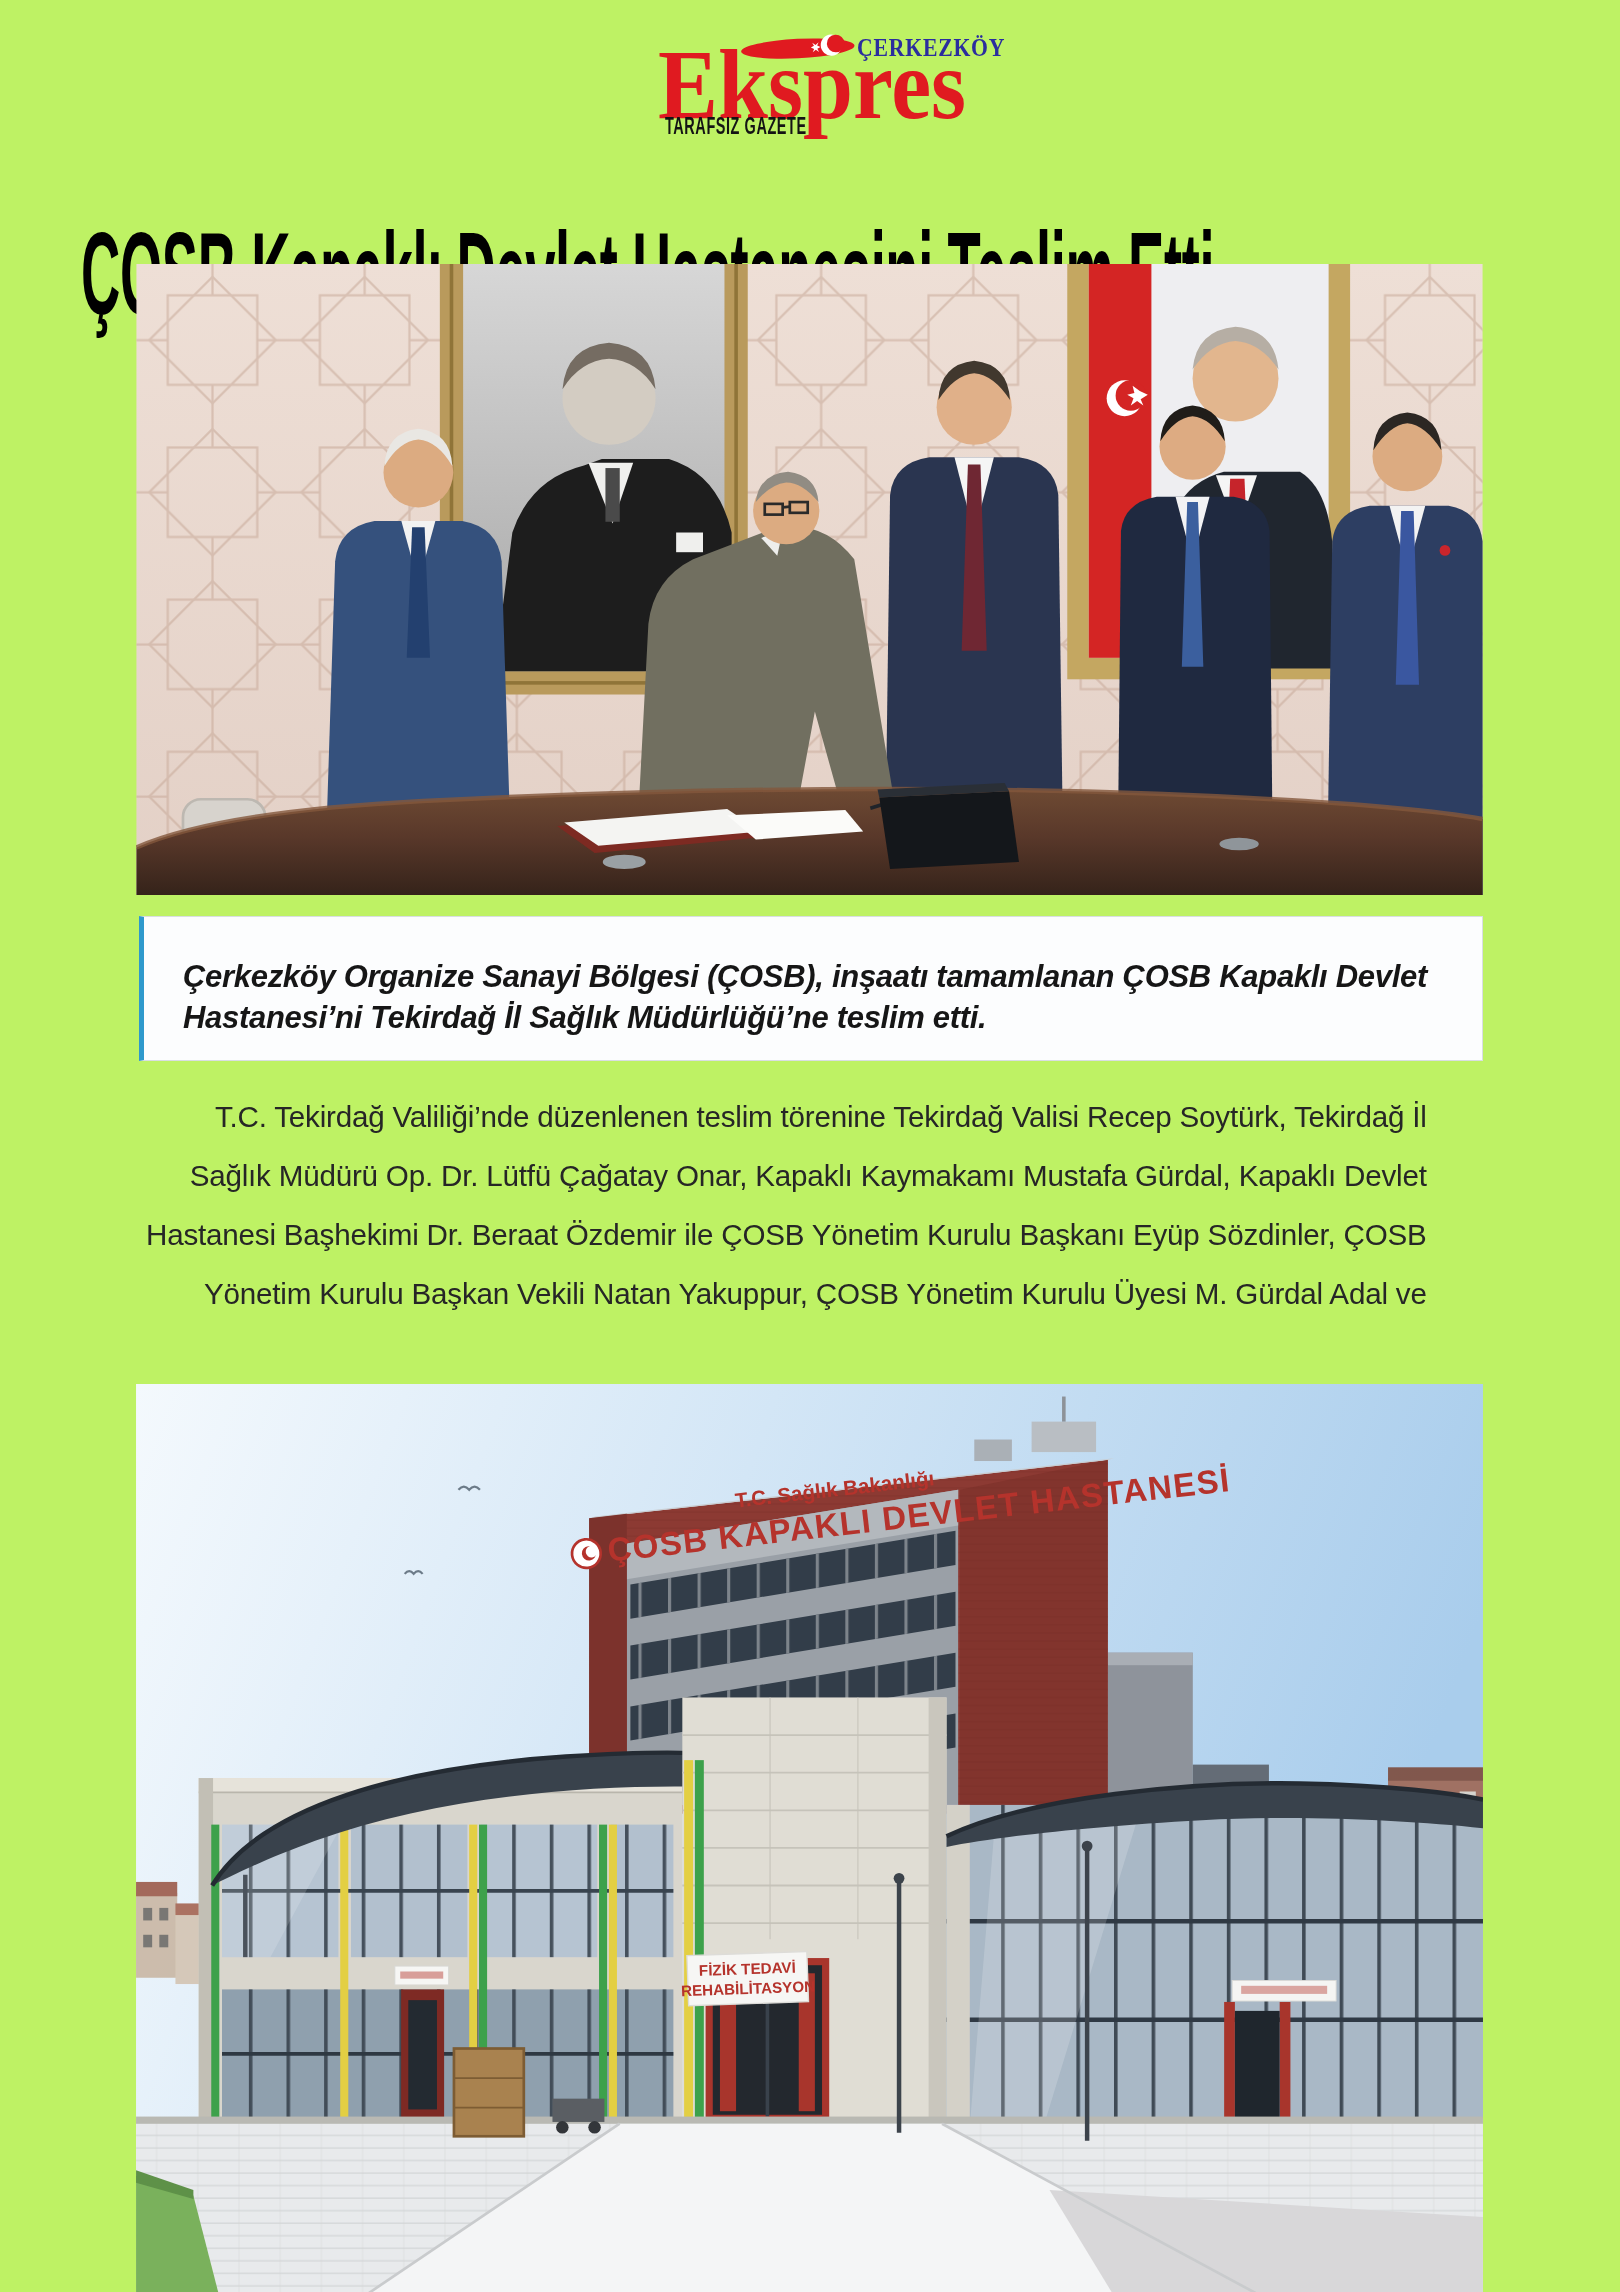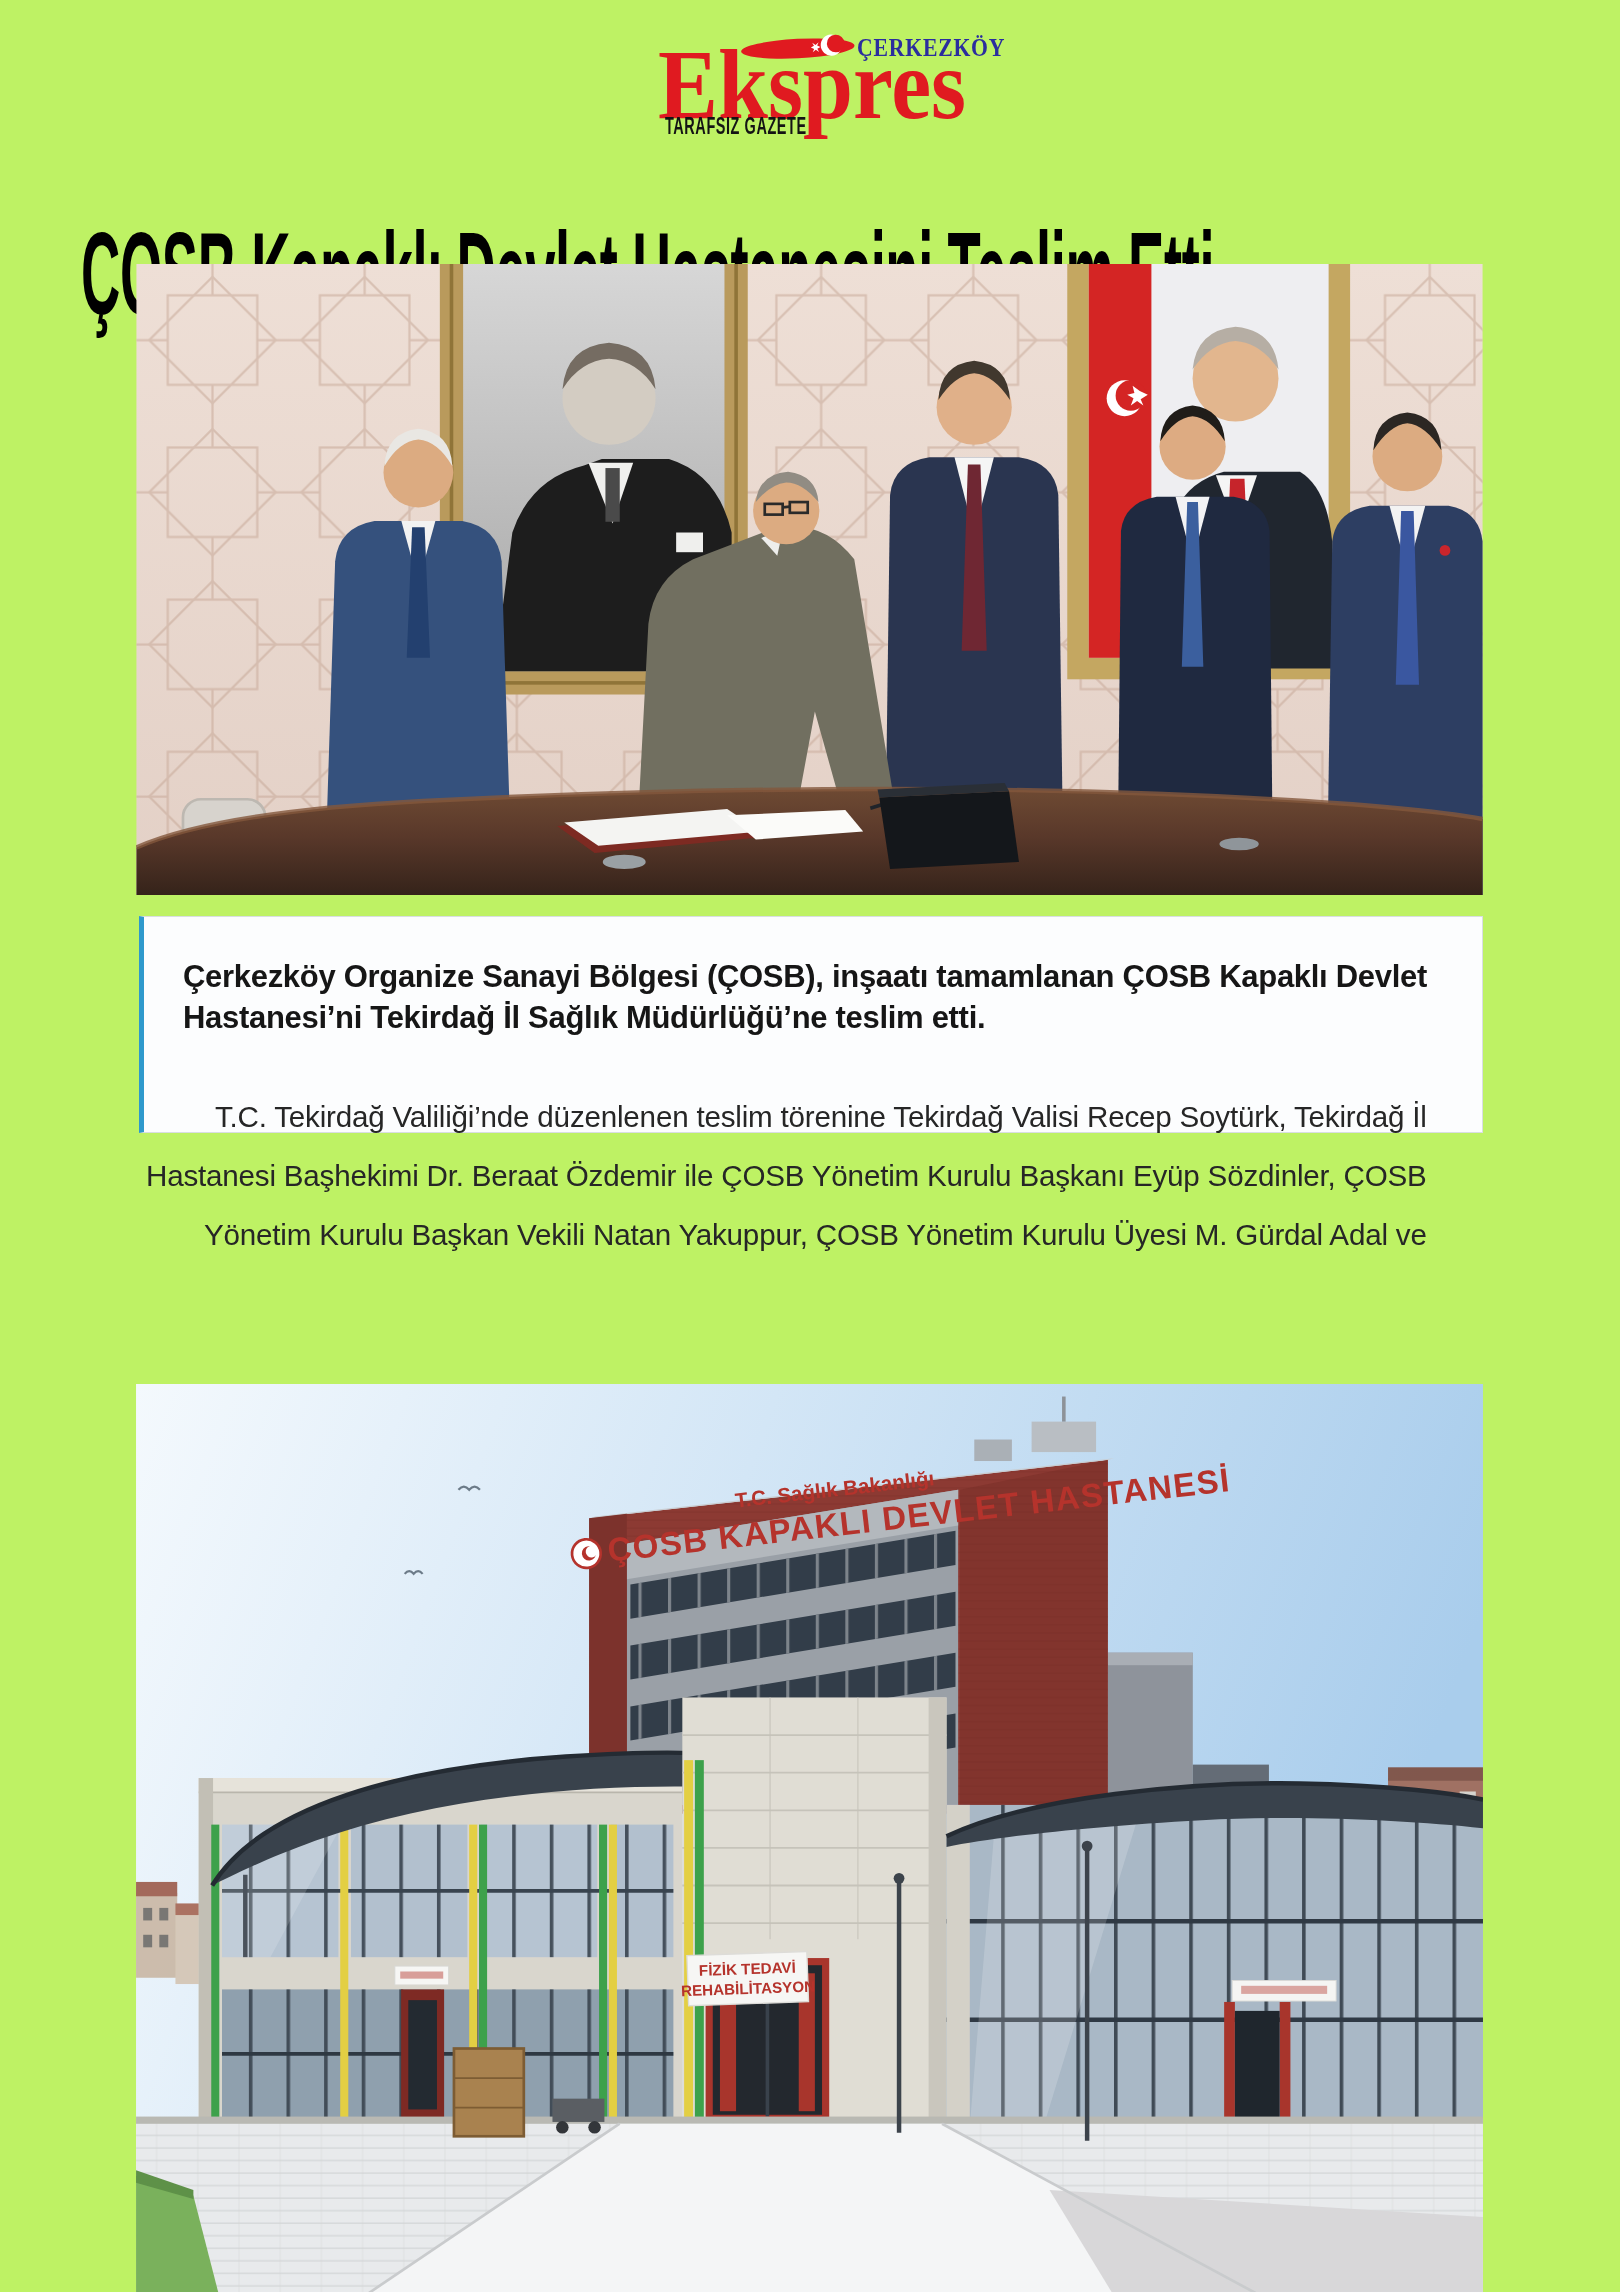--- a/index.html
+++ b/index.html
@@ -18,22 +18,22 @@
 
   
   .headline{position:absolute;left:81px;top:136px;font-size:116px;font-weight:bold;
         color:#000;white-space:nowrap;display:inline-block;line-height:1.05;letter-spacing:-0.9px;}
 
   
   .photo1{position:absolute;left:136px;top:264px;width:1347px;height:631px;overflow:hidden;}
   .photo2{position:absolute;left:136px;top:1384px;width:1347px;height:909px;overflow:hidden;}
 
   
-  .lead-box{position:absolute;left:139px;top:916px;width:1344px;height:217px;box-sizing:border-box;
-        background:#fcfdfe;border:0.9px solid #d9dee3;border-left:5.4px solid #2f99cc;}
+  .lead-box{position:absolute;left:139px;top:916px;width:1344px;height:145px;box-sizing:border-box;
+        background:#fcfdfe;border:0.9px solid #d9dee3;border-left:5.4px solid #2f99cc;font-style:italic;}
   .lead-text{margin:0;padding:39px 27px 0 39px;font-weight:bold;font-size:31px;line-height:41px;
         color:#161616;letter-spacing:-0.3px;}
   .lead-text .ln{display:block;white-space:nowrap;}
 
   
   .body-par{position:absolute;left:146px;top:1087px;font-size:29.6px;line-height:59px;color:#262626;}
   .body-par .ln{display:block;white-space:nowrap;letter-spacing:-0.2px;text-align:right;}
 
   svg text{font-family:"Liberation Sans",sans-serif;}
 </style>
@@ -176,20 +176,21 @@
 
   <div class="lead-box">
     <p class="lead-text">
       <span class="ln">Çerkezköy Organize Sanayi Bölgesi (ÇOSB), inşaatı tamamlanan ÇOSB Kapaklı Devlet</span>
       <span class="ln">Hastanesi’ni Tekirdağ İl Sağlık Müdürlüğü’ne teslim etti.</span>
     </p>
   </div>
 
   <div class="body-par">
     <span class="ln">T.C. Tekirdağ Valiliği’nde düzenlenen teslim törenine Tekirdağ Valisi Recep Soytürk, Tekirdağ İl</span>
+    <span class="ln">Sağlık Müdürü Op. Dr. Lütfü Çağatay Onar, Kapaklı Kaymakamı Mustafa Gürdal, Kapaklı Devlet</span>
     <span class="ln">Hastanesi Başhekimi Dr. Beraat Özdemir ile ÇOSB Yönetim Kurulu Başkanı Eyüp Sözdinler, ÇOSB</span>
     <span class="ln">Yönetim Kurulu Başkan Vekili Natan Yakuppur, ÇOSB Yönetim Kurulu Üyesi M. Gürdal Adal ve</span>
   </div>
 
   <div class="photo2">
   <svg width="1347" height="909" viewBox="0 0 1504 1015">
     <defs>
       <linearGradient id="sky" x1="0" y1="0" x2="1" y2="0.25">
         <stop offset="0" stop-color="#f4f9fd"></stop>
             <stop offset="0.45" stop-color="#d3e6f6"></stop>

